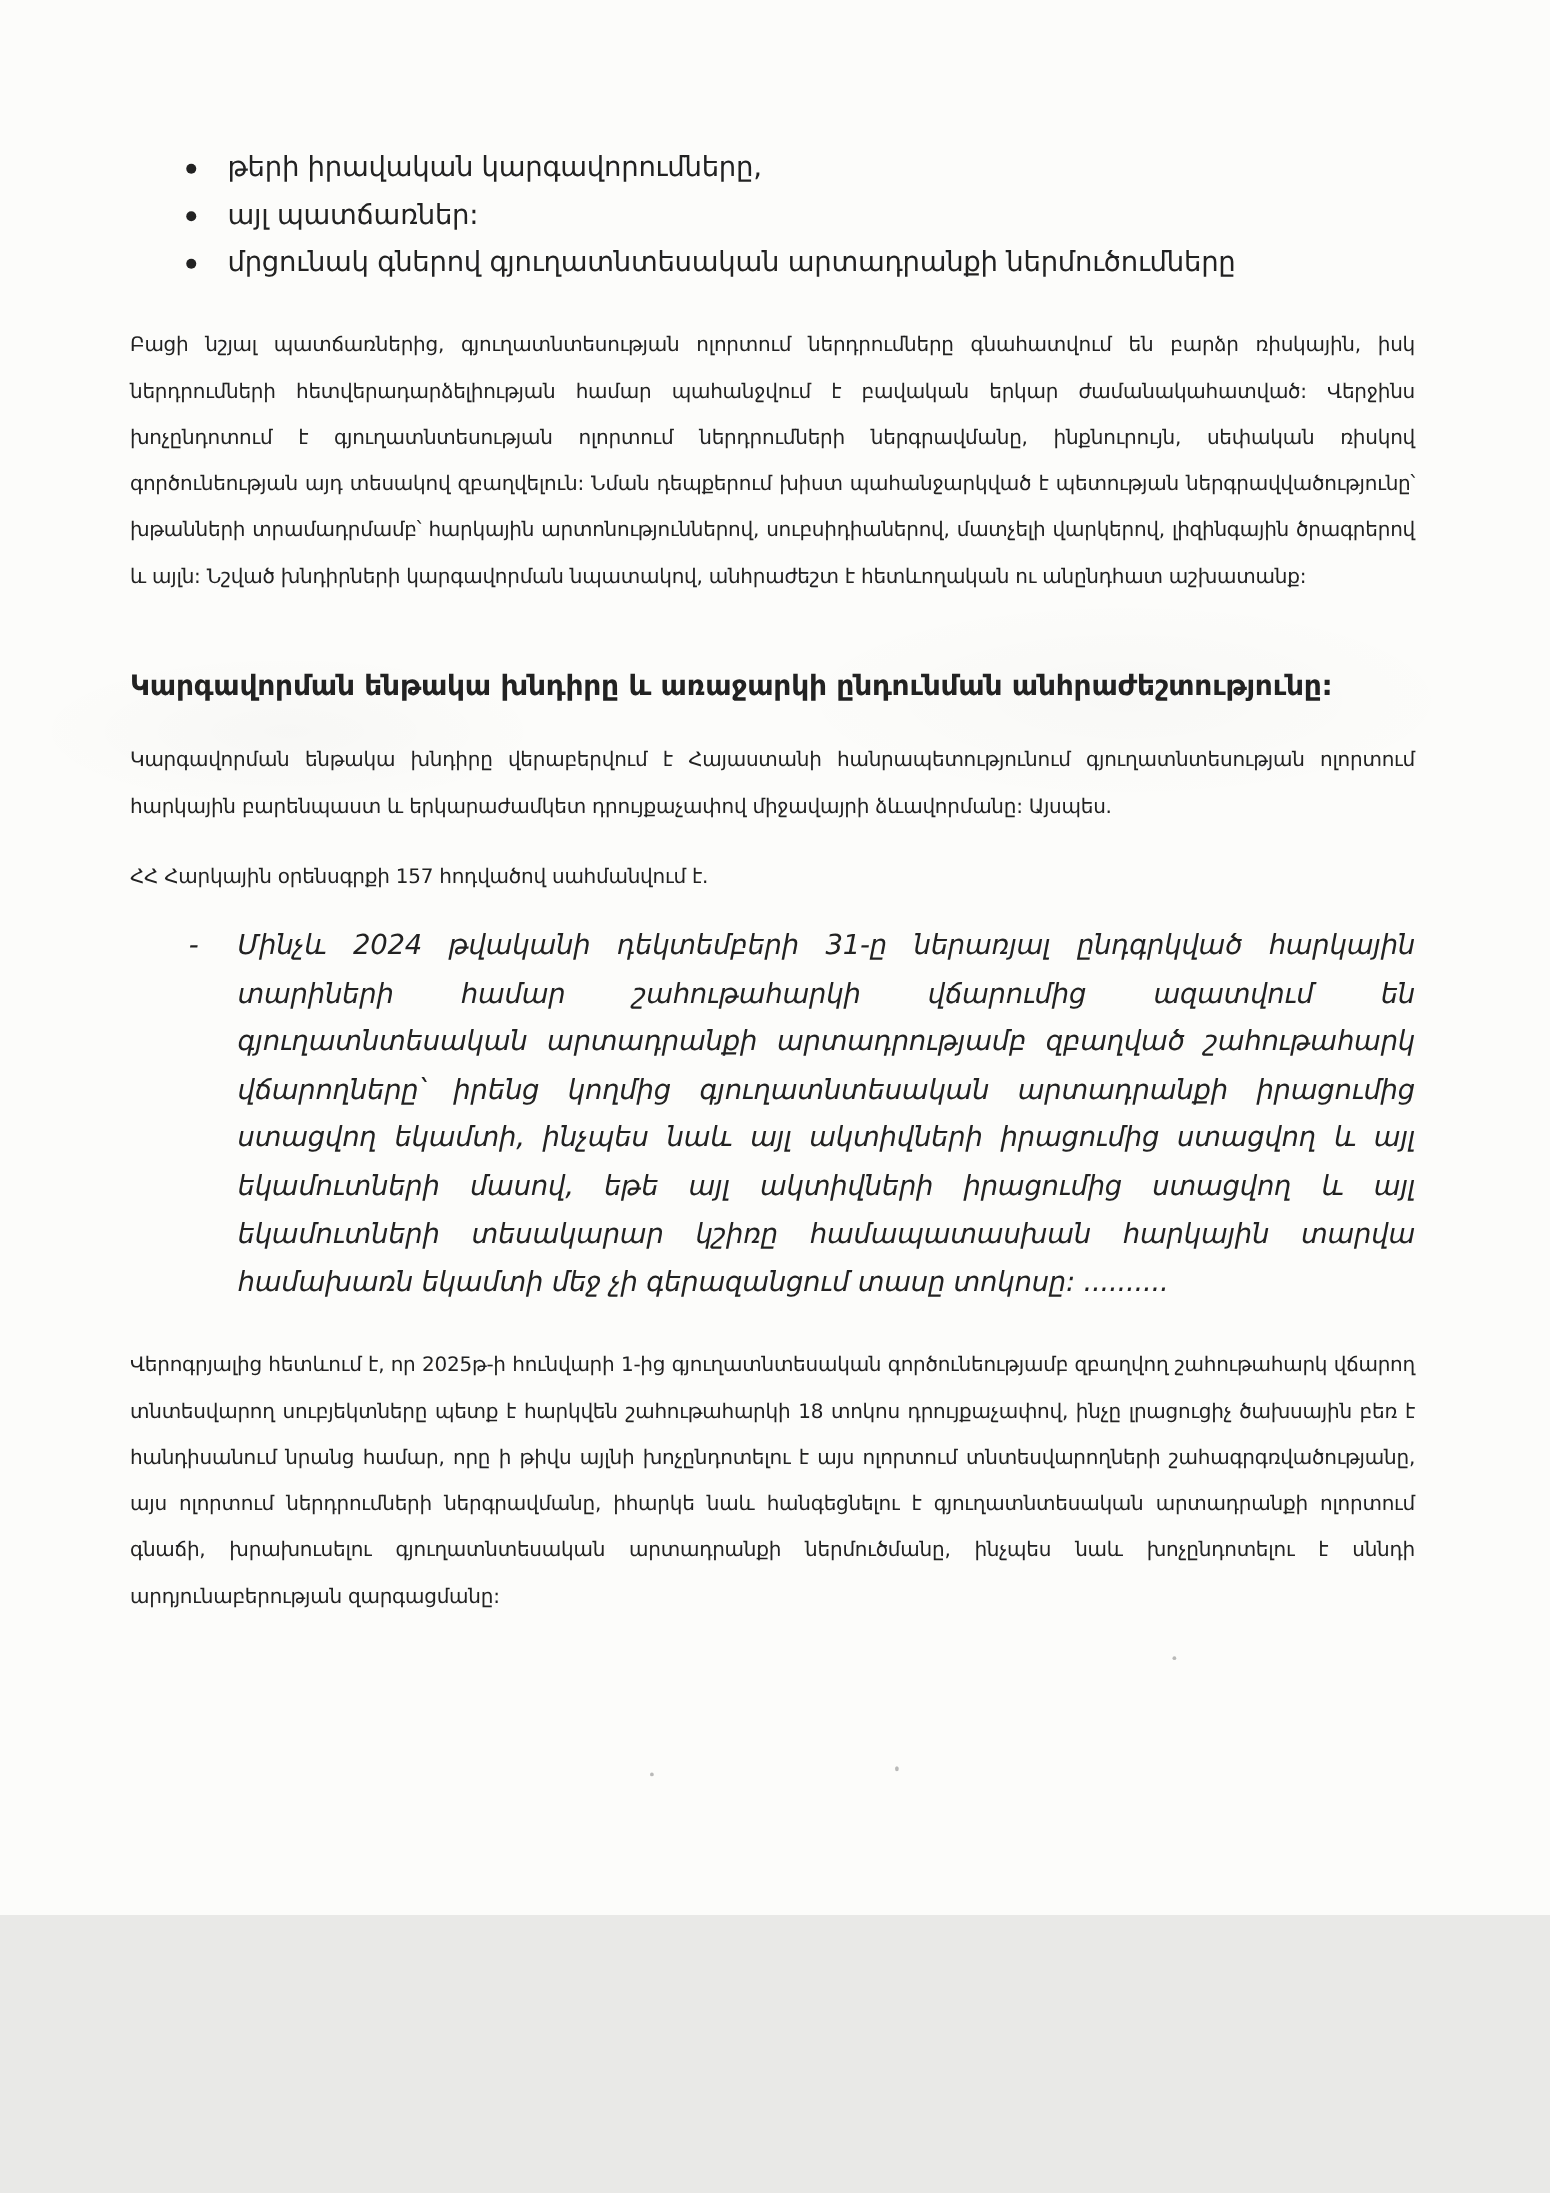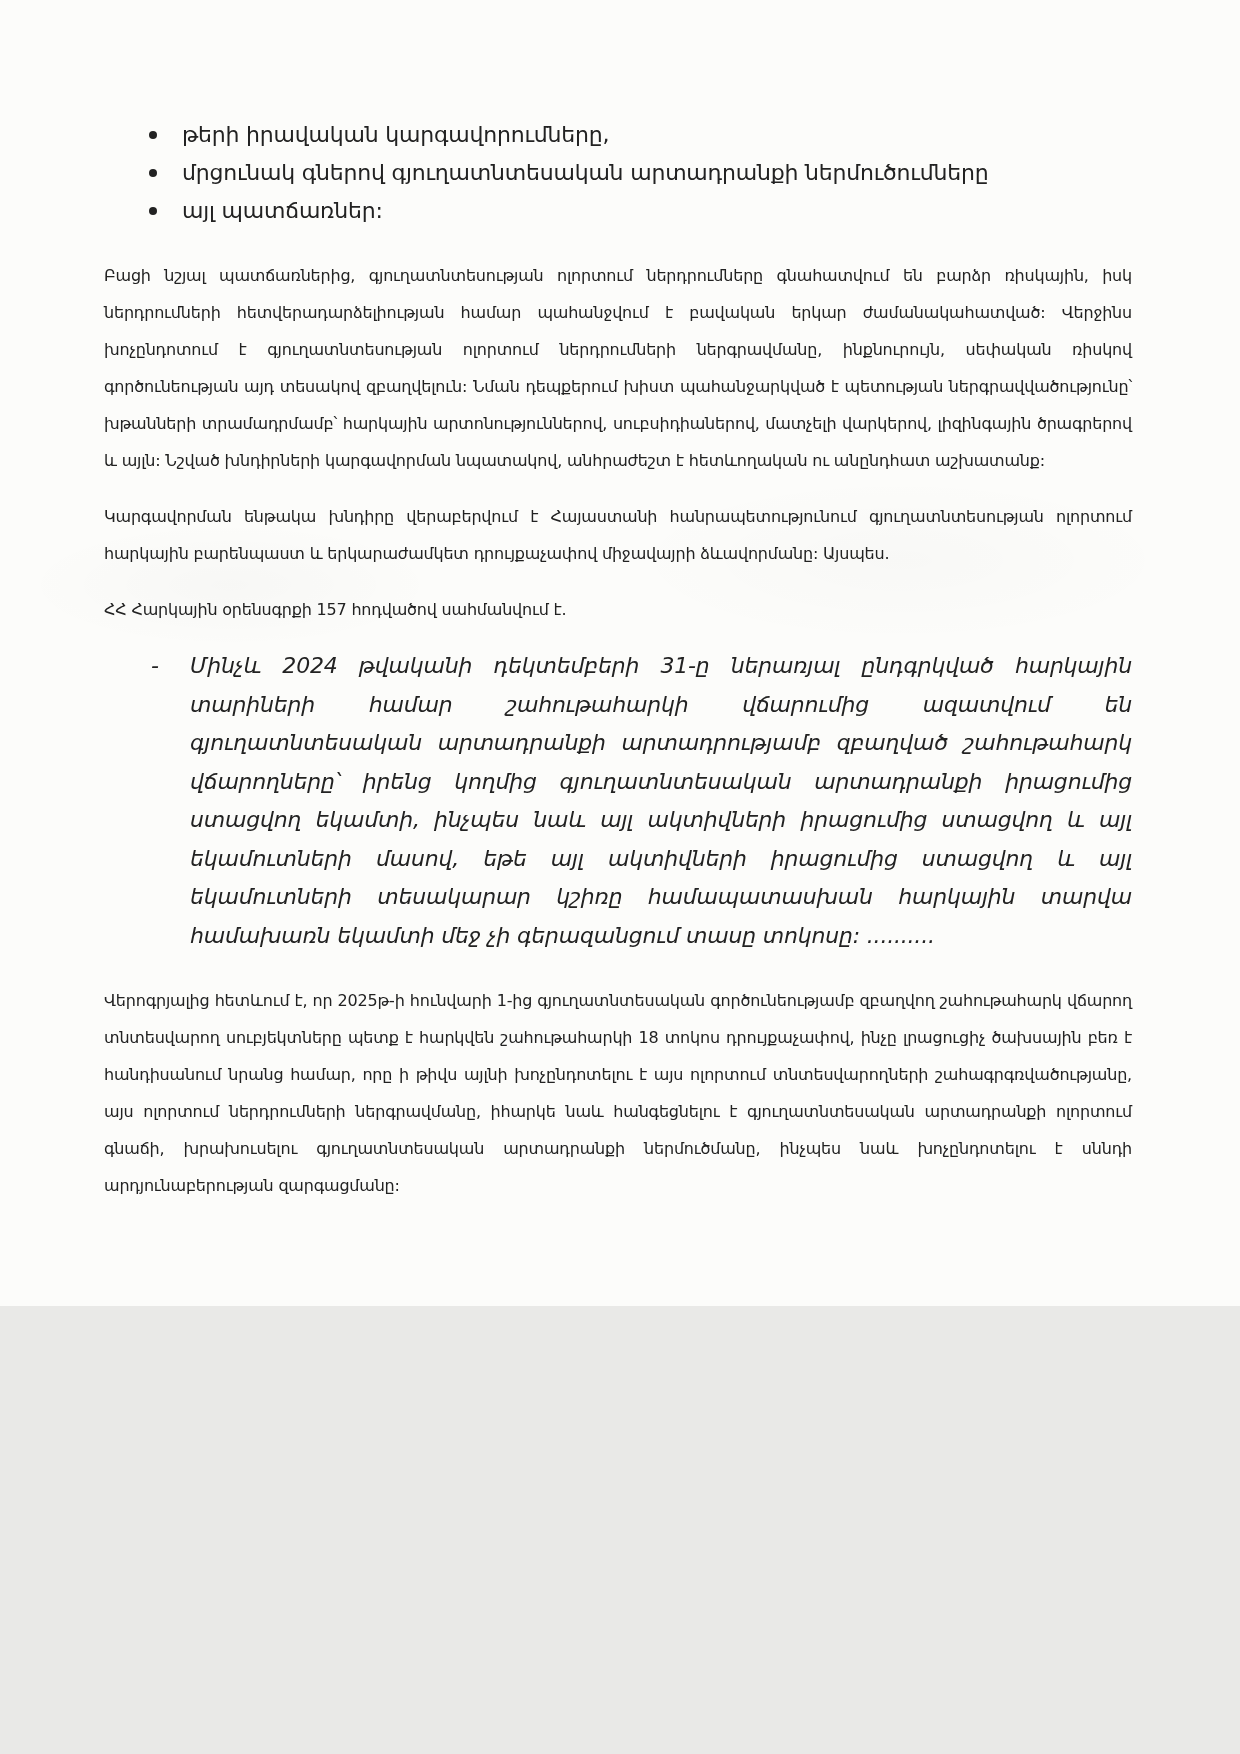--- a/index.html
+++ b/index.html
@@ -8,21 +8,21 @@
   }
   * { box-sizing: border-box; }
   html, body {
     margin: 0;
     padding: 0;
     background: #e9e9e7;
   }
   .page {
     position: relative;
     width: 1240px;
-    height: 1306px;
+    height: 1532px;
     margin: 0 auto;
     background:
       radial-gradient(ellipse 300px 90px at 230px 585px, rgba(0,0,0,0.018), transparent 70%),
       radial-gradient(ellipse 400px 120px at 900px 560px, rgba(0,0,0,0.015), transparent 70%),
       var(--paper);
     color: var(--ink);
     font-family: "DejaVu Sans", sans-serif;
     padding: 116px 108px 0 104px;
     overflow: hidden;
   }
@@ -91,30 +91,31 @@
 
 <div class="page">
 
   <ul class="bullets">
     <li>
       <span class="bullet-dot"></span>
       <span>թերի իրավական կարգավորումները,</span>
     </li>
     <li>
       <span class="bullet-dot"></span>
-      <span>մրցունակ գներով գյուղատնտեսական արտադրանքի ներմուծումները</span>
+      <span>այլ պատճառներ:</span>
     </li>
     <li>
       <span class="bullet-dot"></span>
-      <span>այլ պատճառներ:</span>
+      <span>մրցունակ գներով գյուղատնտեսական արտադրանքի ներմուծումները</span>
     </li>
   </ul>
 
   <p class="body-par">Բացի նշյալ պատճառներից, գյուղատնտեսության ոլորտում ներդրումները գնահատվում են բարձր ռիսկային, իսկ ներդրումների հետվերադարձելիության համար պահանջվում է բավական երկար ժամանակահատված: Վերջինս խոչընդոտում է գյուղատնտեսության ոլորտում ներդրումների ներգրավմանը, ինքնուրույն, սեփական ռիսկով գործունեության այդ տեսակով զբաղվելուն: Նման դեպքերում խիստ պահանջարկված է պետության ներգրավվածությունը՝ խթանների տրամադրմամբ՝ հարկային արտոնություններով, սուբսիդիաներով, մատչելի վարկերով, լիզինգային ծրագրերով և այլն: Նշված խնդիրների կարգավորման նպատակով, անհրաժեշտ է հետևողական ու անընդհատ աշխատանք:</p>
 
+  <h2 class="section-heading">Կարգավորման ենթակա խնդիրը և առաջարկի ընդունման անհրաժեշտությունը:</h2>
 
   <p class="body-par">Կարգավորման ենթակա խնդիրը վերաբերվում է Հայաստանի հանրապետությունում գյուղատնտեսության ոլորտում հարկային բարենպաստ և երկարաժամկետ դրույքաչափով միջավայրի ձևավորմանը: Այսպես.</p>
 
   <p class="body-par">ՀՀ Հարկային օրենսգրքի 157 հոդվածով սահմանվում է.</p>
 
   <div class="provision">
     <span class="dash-marker">-</span>
     <span>Մինչև </span><span class="bold-run">2024 թվականի դեկտեմբերի 31-ը</span><span> ներառյալ ընդգրկված հարկային տարիների համար շահութահարկի վճարումից ազատվում են գյուղատնտեսական արտադրանքի արտադրությամբ զբաղված շահութահարկ վճարողները՝ իրենց կողմից գյուղատնտեսական արտադրանքի իրացումից ստացվող եկամտի, ինչպես նաև այլ ակտիվների իրացումից ստացվող և այլ եկամուտների մասով, եթե այլ ակտիվների իրացումից ստացվող և այլ եկամուտների տեսակարար կշիռը համապատասխան հարկային տարվա համախառն եկամտի մեջ չի գերազանցում տասը տոկոսը: ..........</span>
   </div>
 

